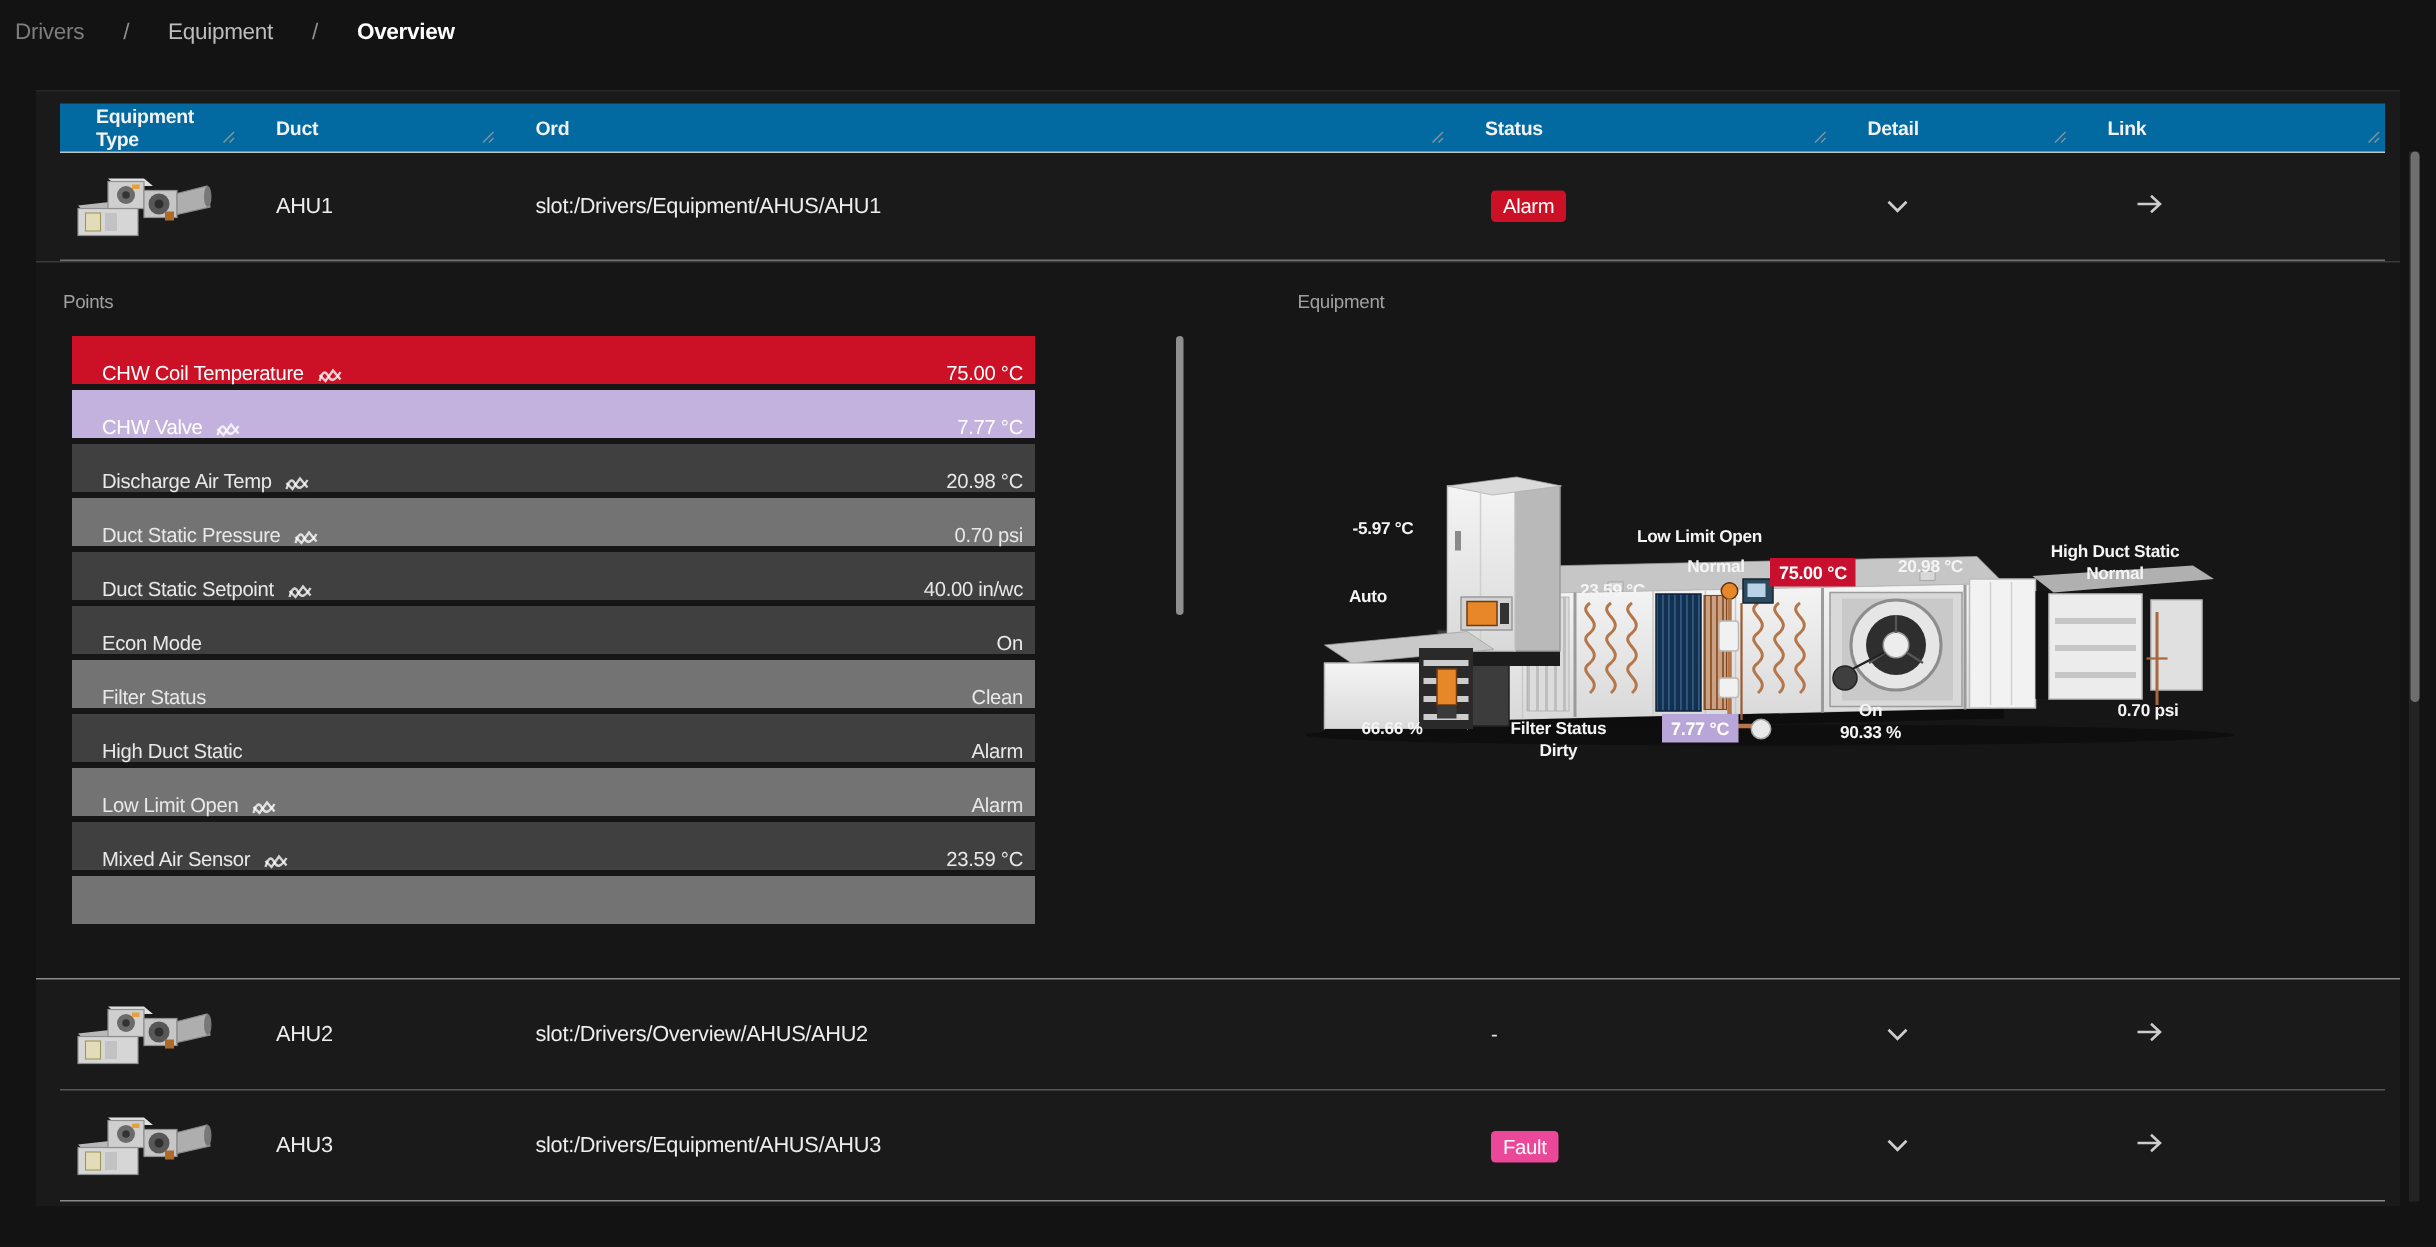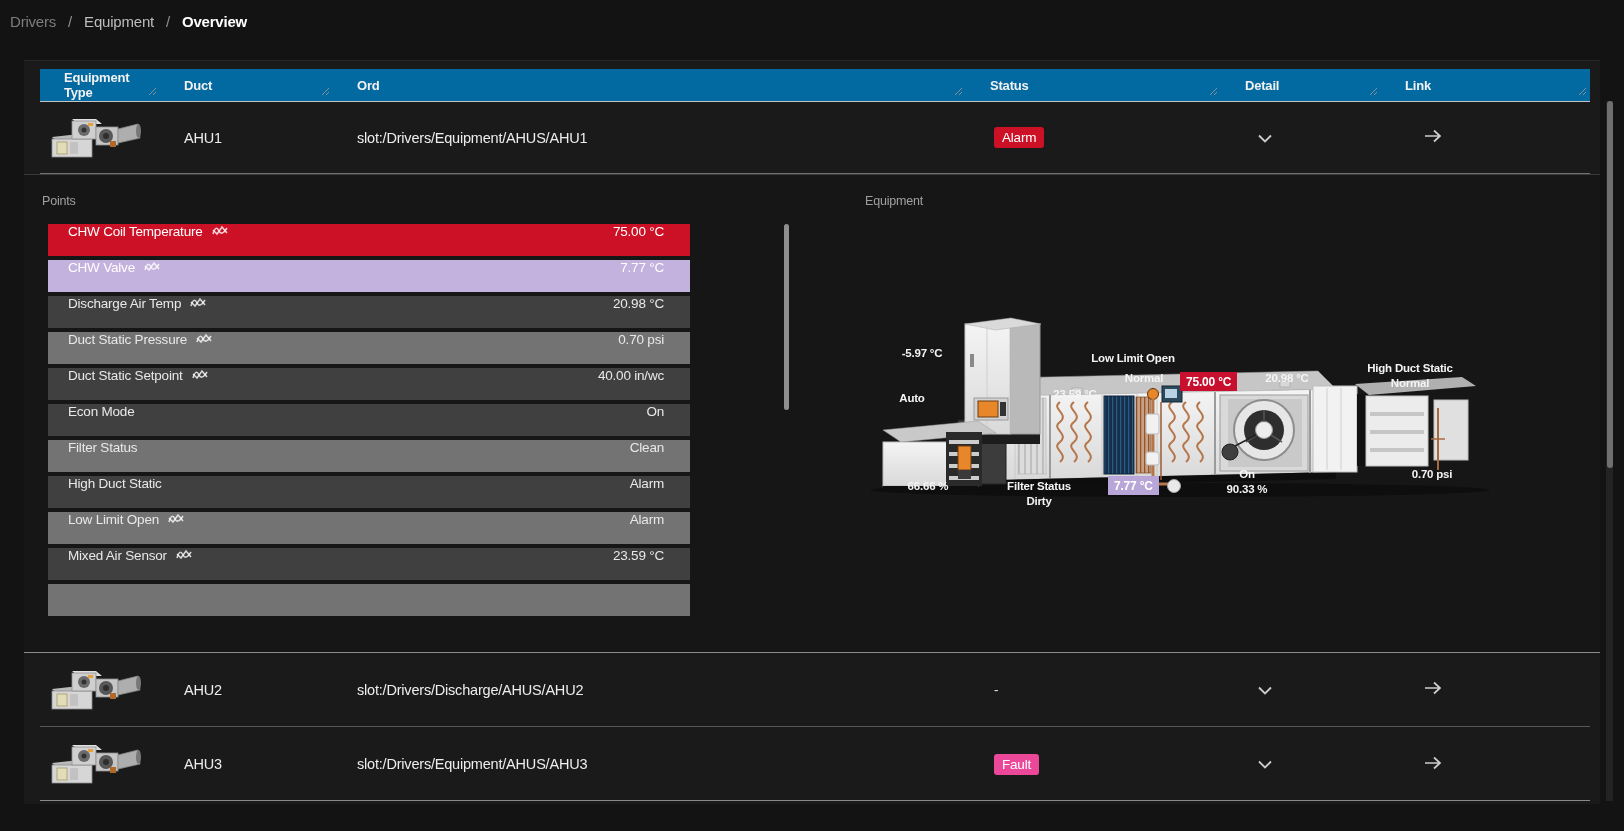--- a/index.html
+++ b/index.html
@@ -2,21 +2,21 @@
 <html><head>
 <meta charset="utf-8">
 <style>
   html,body{margin:0;padding:0}
   body{
     width:1624px;height:831px;position:relative;overflow:hidden;
     background:#131313;color:#ececec;
     font-family:"Liberation Sans",sans-serif;letter-spacing:-.2px;
   }
   
-  .crumbs{position:absolute;left:10px;top:13px;display:flex;gap:12px;align-items:center;font-size:15px}
+  .crumbs{position:absolute;left:10px;top:13px;display:flex;gap:26px;align-items:center;font-size:15px}
   .crumb{cursor:pointer}
   .crumb.c0{color:#7d7d7d}
   .crumb.c1{color:#bdbdbd}
   .crumb.c2{color:#ffffff;font-weight:bold}
   .sep{color:#8f8f8f}
   
   .container{position:absolute;left:24px;top:60px;width:1576px;height:743px;background:#1a1a1a;border-top:1px solid #262626}
   .thead{
     position:absolute;left:16px;top:8px;width:1550px;height:33px;background:#0369a1;
     border-bottom:1px solid #c4c4c4;display:grid;grid-template-columns:120px 173px 633px 255px 160px 1fr;
@@ -41,22 +41,22 @@
   .st-alarm{background:#cc1126;color:#fff}
   .st-fault{background:#ec4899;color:#fff}
   .st-none{background:transparent;color:#e6e6e6;padding:3px 0}
   .icon-btn{background:none;border:none;padding:0;cursor:pointer;display:inline-flex;align-items:center}
   
   .detail-pane{position:absolute;left:0;top:113px;width:1576px;height:479px;background:#161616;
     border-top:1px solid #3a3a3a;border-bottom:1px solid #8c8c8c;box-sizing:border-box}
   .pane-title{position:absolute;font-size:12.5px;color:#a0a0a0}
   #points-title{left:18px;top:19px}
   .points-list{position:absolute;left:24px;top:49px;width:642px;height:402px;overflow:hidden}
-  .prow{height:32px;margin-bottom:4px;display:flex;align-items:flex-start;
-    padding:0 26px 0 20px;box-sizing:border-box;font-size:13.5px;color:#e8e8e8;cursor:pointer}
+  .prow{height:32px;margin-bottom:4px;display:flex;align-items:flex-end;
+    padding:0 8px 0 20px;box-sizing:border-box;font-size:13.5px;color:#e8e8e8;cursor:pointer}
   .st-odd{background:#404040}
   .st-even{background:#737373}
   .st-alarm-red{background:#cc1126;color:#fff}
   .st-override-purple{background:#c3b1de;color:#fff}
   .plabel{margin-right:9px;white-space:nowrap}
   .trend{color:rgba(255,255,255,.78);flex:none}
   .pvalue{margin-left:auto;white-space:nowrap}
   #points-scroll{position:absolute;left:760px;top:49px;width:6px;height:390px}
   #points-scroll .thumb{position:absolute;left:0;top:0;width:5px;height:186px;background:#8f8f8f;border-radius:3px;cursor:grab}
   
@@ -404,21 +404,21 @@
         <rect x="40" y="8" width="5" height="3" fill="#e8a03c"></rect>
         <rect x="48" y="12" width="22" height="18" fill="#c6c6c6" stroke="#8f8f8f" stroke-width="0.8"></rect>
         <circle cx="58" cy="21" r="7" fill="#575757"></circle>
           <circle cx="58" cy="21" r="3" fill="#2e2e2e"></circle>
         <rect x="62" y="26" width="6" height="6" fill="#b06a28"></rect>
         <polygon points="70,14 90,9 92,23 70,28" fill="#aeaeae" stroke="#8a8a8a" stroke-width="0.8"></polygon>
         <ellipse cx="90.5" cy="16" rx="2.5" ry="7" fill="#787878"></ellipse>
       </svg>
     </div>
     <div class="cell">AHU2</div>
-    <div class="cell">slot:/Drivers/Discharge/AHUS/AHU2</div>
+    <div class="cell">slot:/Drivers/Overview/AHUS/AHU2</div>
     <div class="cell status-cell">
       <span class="badge st-none">-</span>
     </div>
     <div class="cell detail-cell">
       <button class="icon-btn">
         <svg width="16" height="9" viewBox="0 0 16 9">
             <path d="M2 1.5 L8 7.5 L14 1.5" stroke="#cdcdcd" stroke-width="1.8" fill="none"></path>
           </svg>
       </button>
     </div>

